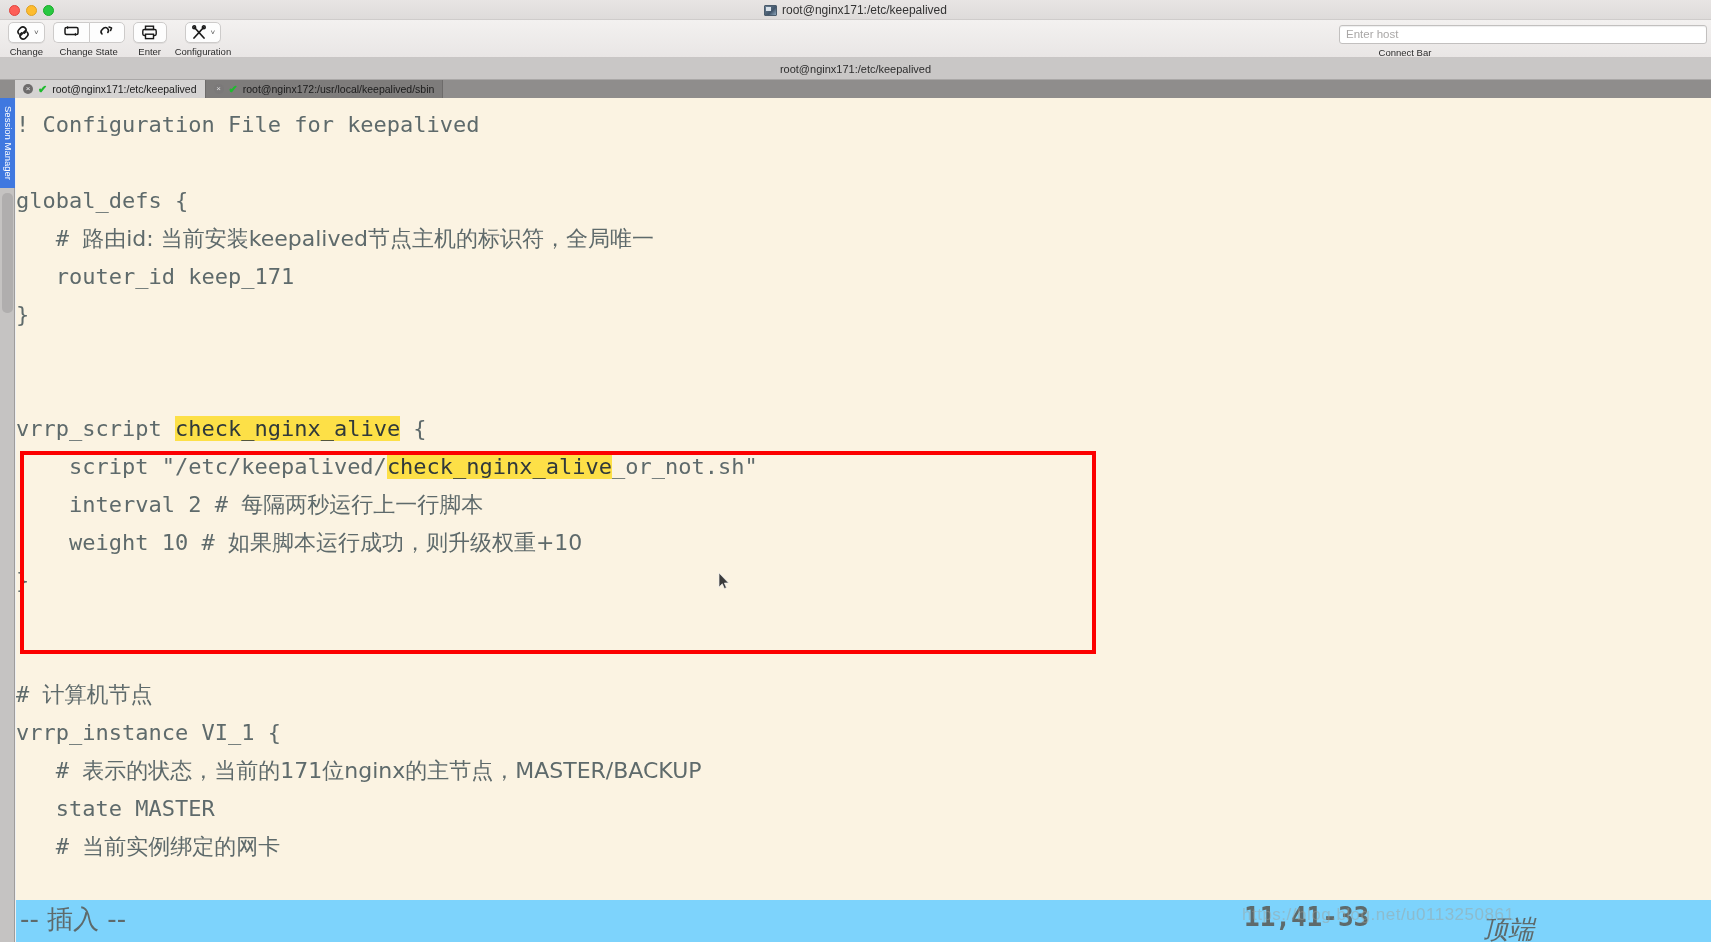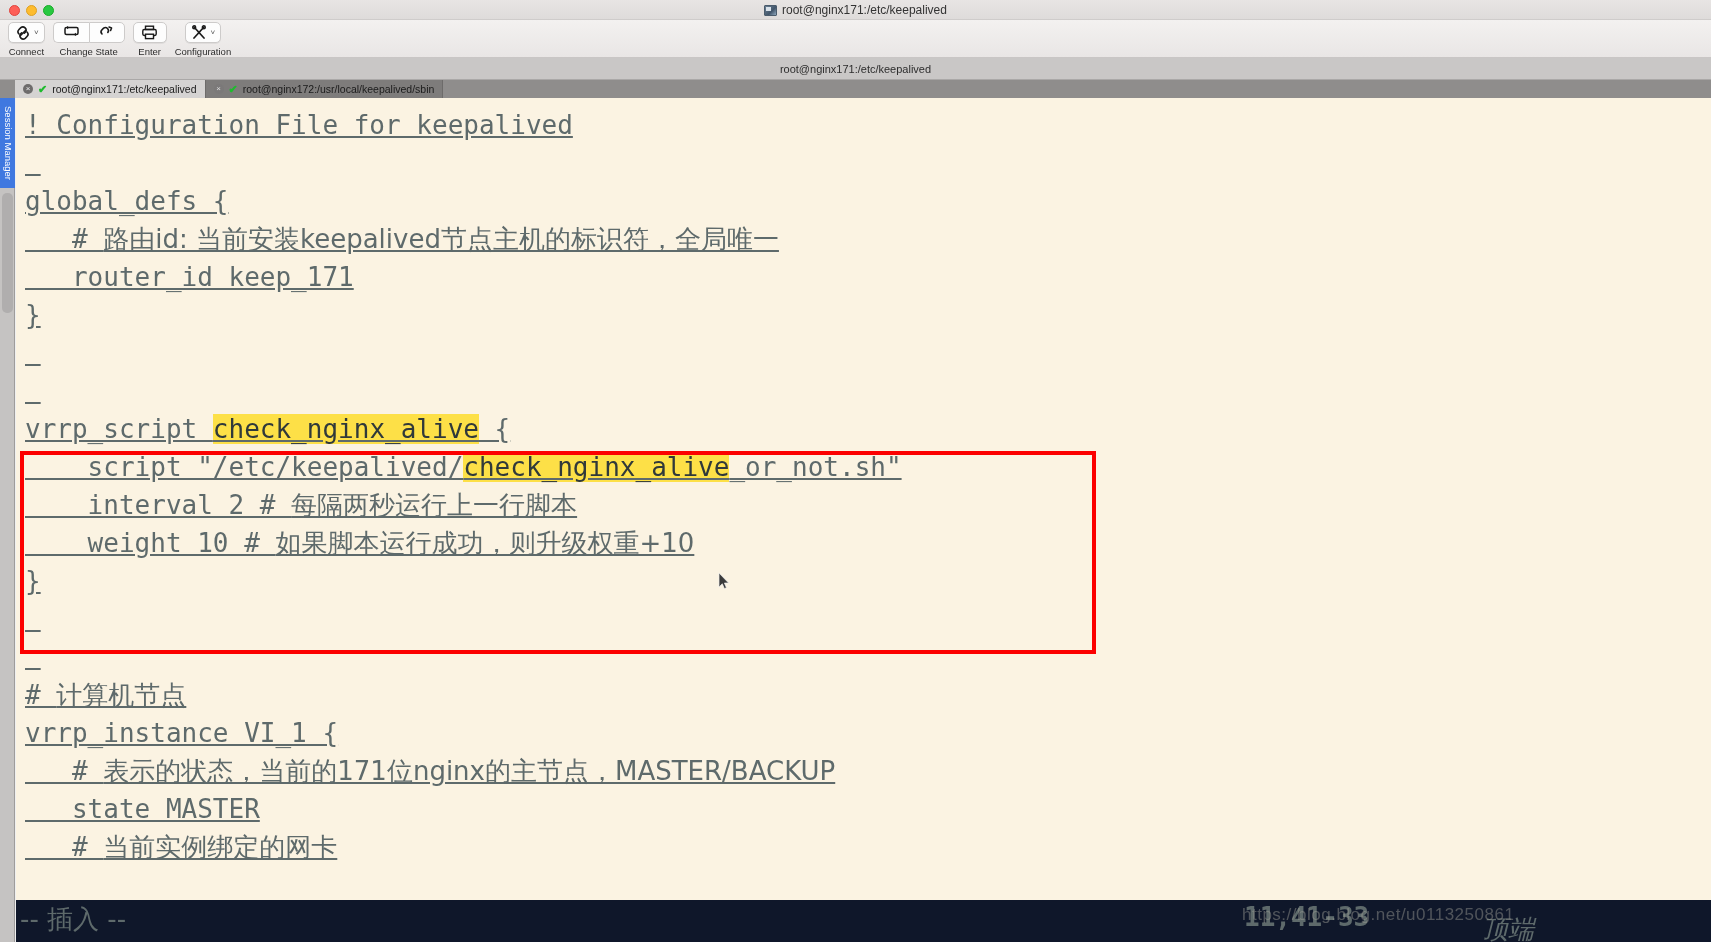--- a/index.html
+++ b/index.html
@@ -131,26 +131,25 @@
 
   
   .terminal {
     position: absolute; left: 16px; top: 98px;
     width: 1695px; height: 844px;
     background: #fbf3e2;
     overflow: hidden;
   }
   .term-inner {
     position: absolute; left: 0; top: 0; width: 100%;
-    padding: 8px 0 0 9px;
+    padding: 8px 0 0 0;
     font-family: "DejaVu Sans Mono", "Liberation Mono", monospace;
-    font-size: 26px; line-height: 38px;
+    font-size: 22px; line-height: 38px;
     color: #5e6a6b; white-space: pre;
     letter-spacing: 0px;
-    text-decoration: underline;
   }
   .line { height: 38px; }
   .hl { background: #fde047; color: #30393a; }
   .cjk { font-family: "DejaVu Sans", sans-serif; }
 
   
   .redbox {
     position: absolute; left: 4px; top: 353px;
     width: 1076px; height: 203px;
     border: 4px solid #fc0000;
@@ -160,21 +159,21 @@
   
   .cursor {
     position: absolute; left: 702px; top: 474px; width: 12px; height: 18px;
   }
 
   
   .statusline {
     position: absolute; left: 16px; bottom: 0; width: 1695px; height: 42px;
     font-family: "DejaVu Sans Mono", "Liberation Mono", monospace;
     font-size: 26px; color: #5e6a6b;
-    background: #0f172a;
+    background: #7dd3fc;
   }
   .status-left { position: absolute; left: 4px; top: 2px; }
   .status-pos { position: absolute; left: 1228px; top: 2px; font-weight: bold; }
   .status-right { position: absolute; left: 1466px; top: 12px; font-family: "DejaVu Sans", sans-serif; font-style: italic; }
 
   .watermark {
     position: absolute; left: 1242px; top: 905px;
     font-size: 17px; color: rgba(160,160,150,.45);
     font-family: "Liberation Sans", sans-serif;
     letter-spacing: .5px; pointer-events: none;
@@ -204,21 +203,21 @@
         <div class="tb-btn">
           <span>
             <svg width="18" height="14" viewBox="0 0 18 14">
               <path d="M6.5 9.5 L11.5 4.5" stroke="#1a1a1a" stroke-width="1.6" fill="none" stroke-linecap="round"></path>
               <path d="M5 8 a3.2 3.2 0 0 1 0-4.5 l1.8-1.8 a3.2 3.2 0 0 1 4.5 4.5 l-1 1" stroke="#1a1a1a" stroke-width="1.6" fill="none" stroke-linecap="round"></path>
               <path d="M13 6 a3.2 3.2 0 0 1 0 4.5 l-1.8 1.8 a3.2 3.2 0 0 1-4.5-4.5 l1-1" stroke="#1a1a1a" stroke-width="1.6" fill="none" stroke-linecap="round"></path>
             </svg>
           </span>
           <span class="tb-caret">˅</span>
         </div>
-        <div class="tb-label">Connect</div>
+        <div class="tb-label">Change</div>
       </div>
 
       <div class="tb-item">
         <div class="tb-splitbtn">
           <div class="half">
             <span>
               <svg width="17" height="14" viewBox="0 0 17 14">
                 <rect x="2" y="3.5" width="13" height="7" rx="1.5" stroke="#1a1a1a" stroke-width="1.5" fill="none"></rect>
                 <path d="M4 2 l2.4 1.6 L4 5.2 Z" fill="#1a1a1a"></path>
                 <path d="M13 8.8 l-2.4 1.6 L13 12 Z" fill="#1a1a1a"></path>
@@ -260,20 +259,24 @@
               <circle cx="12.8" cy="2.2" r="1.5" fill="none" stroke="#1a1a1a" stroke-width="1.4"></circle>
             </svg>
           </span>
           <span class="tb-caret">˅</span>
         </div>
         <div class="tb-label">Configuration</div>
       </div>
 
     </div>
 
+    <div class="connectbar">
+      <input class="host-input" type="text" placeholder="Enter host" style="">
+      <div class="connectbar-label">Connect Bar</div>
+    </div>
   </div>
 
   <div class="pathstrip">
     <span>root@nginx171:/etc/keepalived</span>
   </div>
 
   <div class="tabbar">
     <div style="width:15px;background:#8f8d8c;"></div>
     <div class="tab active">
       <span class="closebox">×</span>

